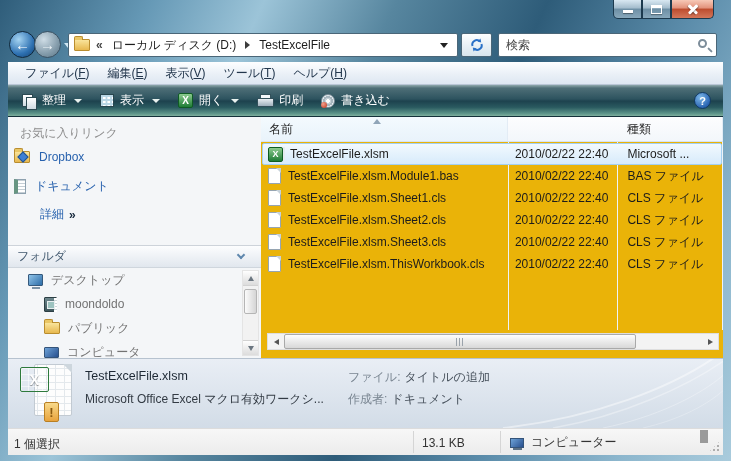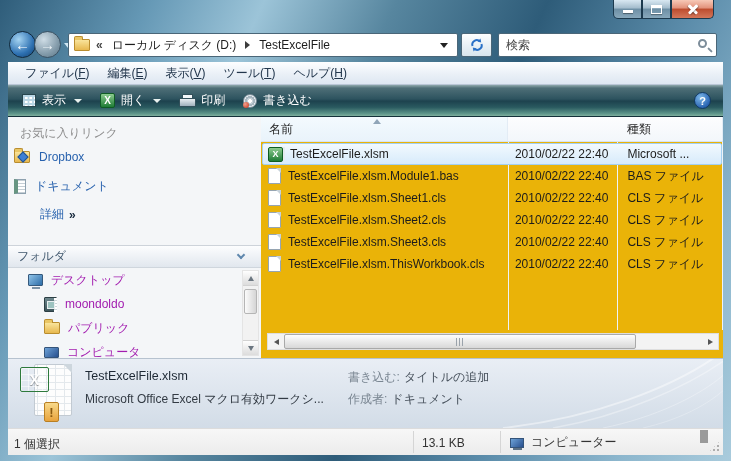--- a/index.html
+++ b/index.html
@@ -72,21 +72,21 @@
   .fav-dropbox{top:33px;} .fav-documents{top:61px;}
   .ic-dropbox{position:relative;}
   .ic-dropbox::after{content:"";position:absolute;right:2px;bottom:1px;width:6px;height:6px;background:#3d7fd6;border:1px solid #24538f;transform:rotate(45deg);}
   .ic-doc-side{width:12px;height:15px;background:#fff;border:1px solid #8ea1af;border-left:4px solid #679582;background-image:linear-gradient(#c5ced5 1px,transparent 1px);background-size:100% 3px;background-position:0 3px;}
   .more-link{position:absolute;left:32px;top:89px;display:flex;align-items:center;gap:5px;}
   .more-label{color:#2862ae;}
   .more-chevron{color:#16293d;font-weight:bold;letter-spacing:-1px;}
   .folders-band{position:absolute;left:0;top:128px;width:253px;height:23px;background:linear-gradient(#fcfdfe,#e1e7ee);border-top:1px solid #cdd3da;border-bottom:1px solid #cfd6dd;display:flex;align-items:center;padding:0 9px;}
   .band-label{color:#41586e;}
   .band-chevron{margin-left:auto;margin-right:8px;width:6px;height:6px;border-right:2px solid #5f87ad;border-bottom:2px solid #5f87ad;transform:rotate(45deg);margin-top:-3px;}
-  .tree-item{position:absolute;display:flex;align-items:center;gap:8px;color:#a21caf;height:16px;}
+  .tree-item{position:absolute;display:flex;align-items:center;gap:8px;color:#737373;height:16px;}
   .ti-desktop{left:20px;top:155px;} .ti-user{left:36px;top:179px;}
   .ti-public{left:36px;top:203px;} .ti-computer{left:36px;top:227px;}
   .ic-desktop{width:15px;height:12px;border:1px solid #35597c;background:linear-gradient(135deg,#8fc3e8,#2d6da8);border-radius:1px;position:relative;}
   .ic-desktop::after{content:"";position:absolute;left:3px;bottom:-4px;width:8px;height:2px;background:#7d93a6;}
   .ic-user{width:13px;height:15px;background:linear-gradient(#6e888e,#3d555b);border:1px solid #2c3f44;border-radius:1px;position:relative;}
   .ic-user::before{content:"";position:absolute;right:-1px;top:0;width:3px;height:14px;background:repeating-linear-gradient(#fff 0 2px,#cdd6da 2px 3px);}
   .ic-user::after{content:"";position:absolute;left:2px;top:3px;width:6px;height:6px;background:#9dc3c0;border:1px solid #e8eef0;}
   .ic-computer{width:15px;height:11px;border:1px solid #34547a;background:linear-gradient(135deg,#6ea3d8,#274f8e);border-radius:1px;position:relative;}
   .ic-computer::after{content:"";position:absolute;left:2px;bottom:-4px;width:10px;height:2px;background:#5d7286;}
   .side-scroll{position:absolute;left:234px;top:153px;width:17px;height:86px;background:#f2f2f2;border:1px solid #e4e4e4;}
@@ -196,20 +196,25 @@
   <div class="menubar">
     <span class="menu-item"><span>ファイル(</span><u>F</u><span>)</span></span>
     <span class="menu-item"><span>編集(</span><u>E</u><span>)</span></span>
     <span class="menu-item"><span>表示(</span><u>V</u><span>)</span></span>
     <span class="menu-item"><span>ツール(</span><u>T</u><span>)</span></span>
     <span class="menu-item"><span>ヘルプ(</span><u>H</u><span>)</span></span>
   </div>
 
   <div class="toolbar">
     <div class="tb-btn">
+      <span class="ic-papers"></span>
+      <span>整理</span>
+      <span class="tb-caret"></span>
+    </div>
+    <div class="tb-btn">
       <span class="ic-grid"></span>
       <span>表示</span>
       <span class="tb-caret"></span>
     </div>
     <div class="tb-btn">
       <span class="ic-excel"></span>
       <span>開く</span>
       <span class="tb-caret"></span>
     </div>
     <div class="tb-btn">
@@ -353,21 +358,21 @@
       <path d="M200 70 C235 62 266 47 285 28" fill="none" stroke="#ffffff" stroke-opacity="0.25" stroke-width="1"></path>
     </svg>
     <div class="big-icon">
       <div class="bi-page"></div>
       <div class="bi-green"></div>
       <div class="bi-excl"></div>
     </div>
     <div class="d-filename">TestExcelFile.xlsm</div>
     <div class="d-filetype">Microsoft Office Excel マクロ有効ワークシ...</div>
     <div class="d-meta title">
-      <span class="d-label">書き込む:</span><span class="d-value">タイトルの追加</span>
+      <span class="d-label">ファイル:</span><span class="d-value">タイトルの追加</span>
     </div>
     <div class="d-meta author">
       <span class="d-label">作成者:</span><span class="d-value">ドキュメント</span>
     </div>
   </div>
 
   <div class="statusbar">
     <div class="sb-sel">1 個選択</div>
     <div class="sb-div sbd-1"></div>
     <div class="sb-size">13.1 KB</div>

